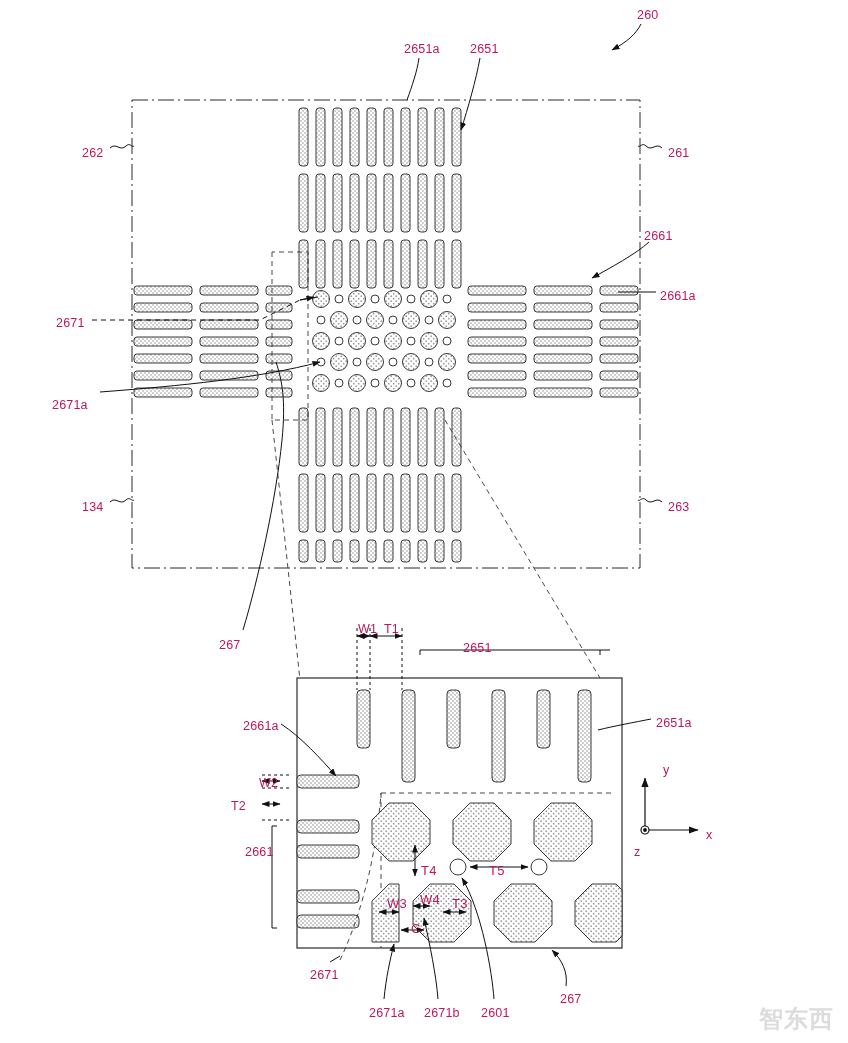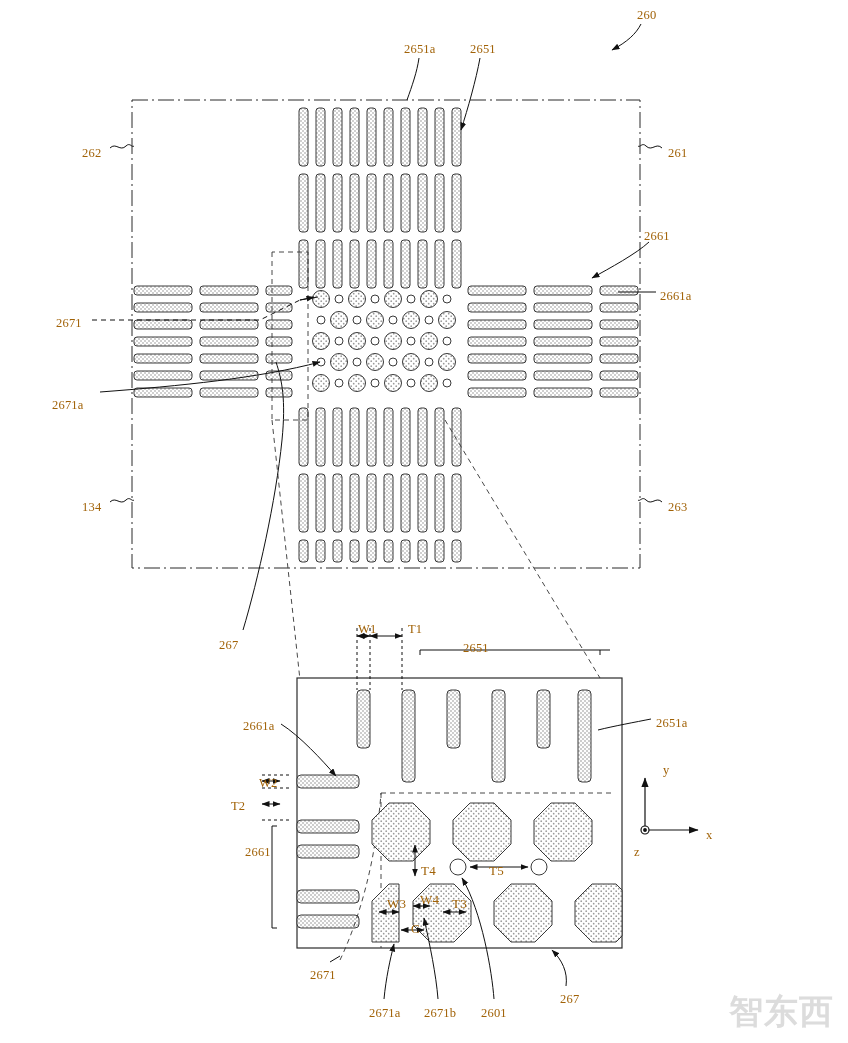--- a/index.html
+++ b/index.html
@@ -18,30 +18,30 @@
   #figure {
     position: absolute;
     left: 0; top: 0;
     width: 848px;
     height: 1043px;
   }
   .lbl {
     position: absolute;
     font-size: 12.5px;
     letter-spacing: 0.2px;
-    color: #a16207;
+    color: #be185d;
     white-space: nowrap;
-    font-family: Liberation Serif, serif;
+    font-family: Liberation Sans, sans-serif;
   }
   .lbl.sm { font-size: 13px; }
   .watermark {
     position: absolute;
     right: 14px;
     bottom: 8px;
-    font-size: 34px;
+    font-size: 24px;
     color: #dcdcdc;
     letter-spacing: 1px;
     font-family: Liberation Mono, monospace;
     font-weight: bold;
     user-select: none;
   }
 </style>
 </head>
 <body>
 
@@ -470,21 +470,21 @@
     <div class="lbl" style="left: 82px; top: 146px; text-align: center;">262</div>
     <div class="lbl" style="left: 668px; top: 146px;">261</div>
     <div class="lbl" style="left: 644px; top: 229px;">2661</div>
     <div class="lbl" style="left: 660px; top: 289px;">2661a</div>
     <div class="lbl" style="left: 56px; top: 316px;">2671</div>
     <div class="lbl" style="left: 52px; top: 398px;">2671a</div>
     <div class="lbl" style="left: 82px; top: 500px;">134</div>
     <div class="lbl" style="left: 668px; top: 500px; text-align: right;">263</div>
     <div class="lbl" style="left: 219px; top: 638px;">267</div>
     <div class="lbl" style="left: 358px; top: 622px;">W1</div>
-    <div class="lbl" style="left: 408px; top: 622px;">T1</div>
+    <div class="lbl" style="left: 384px; top: 622px;">T1</div>
     <div class="lbl" style="left: 463px; top: 641px;">2651</div>
     <div class="lbl" style="left: 656px; top: 716px;">2651a</div>
     <div class="lbl" style="left: 243px; top: 719px;">2661a</div>
     <div class="lbl" style="left: 228px; top: 776px; margin-left: 31px;">W2</div>
     <div class="lbl" style="left: 231px; top: 799px;">T2</div>
     <div class="lbl" style="left: 245px; top: 845px;">2661</div>
     <div class="lbl" style="left: 663px; top: 763px;">y</div>
     <div class="lbl" style="left: 706px; top: 828px;">x</div>
     <div class="lbl" style="left: 634px; top: 845px;">z</div>
     <div class="lbl sm" style="left: 421px; top: 863px;">T4</div>

